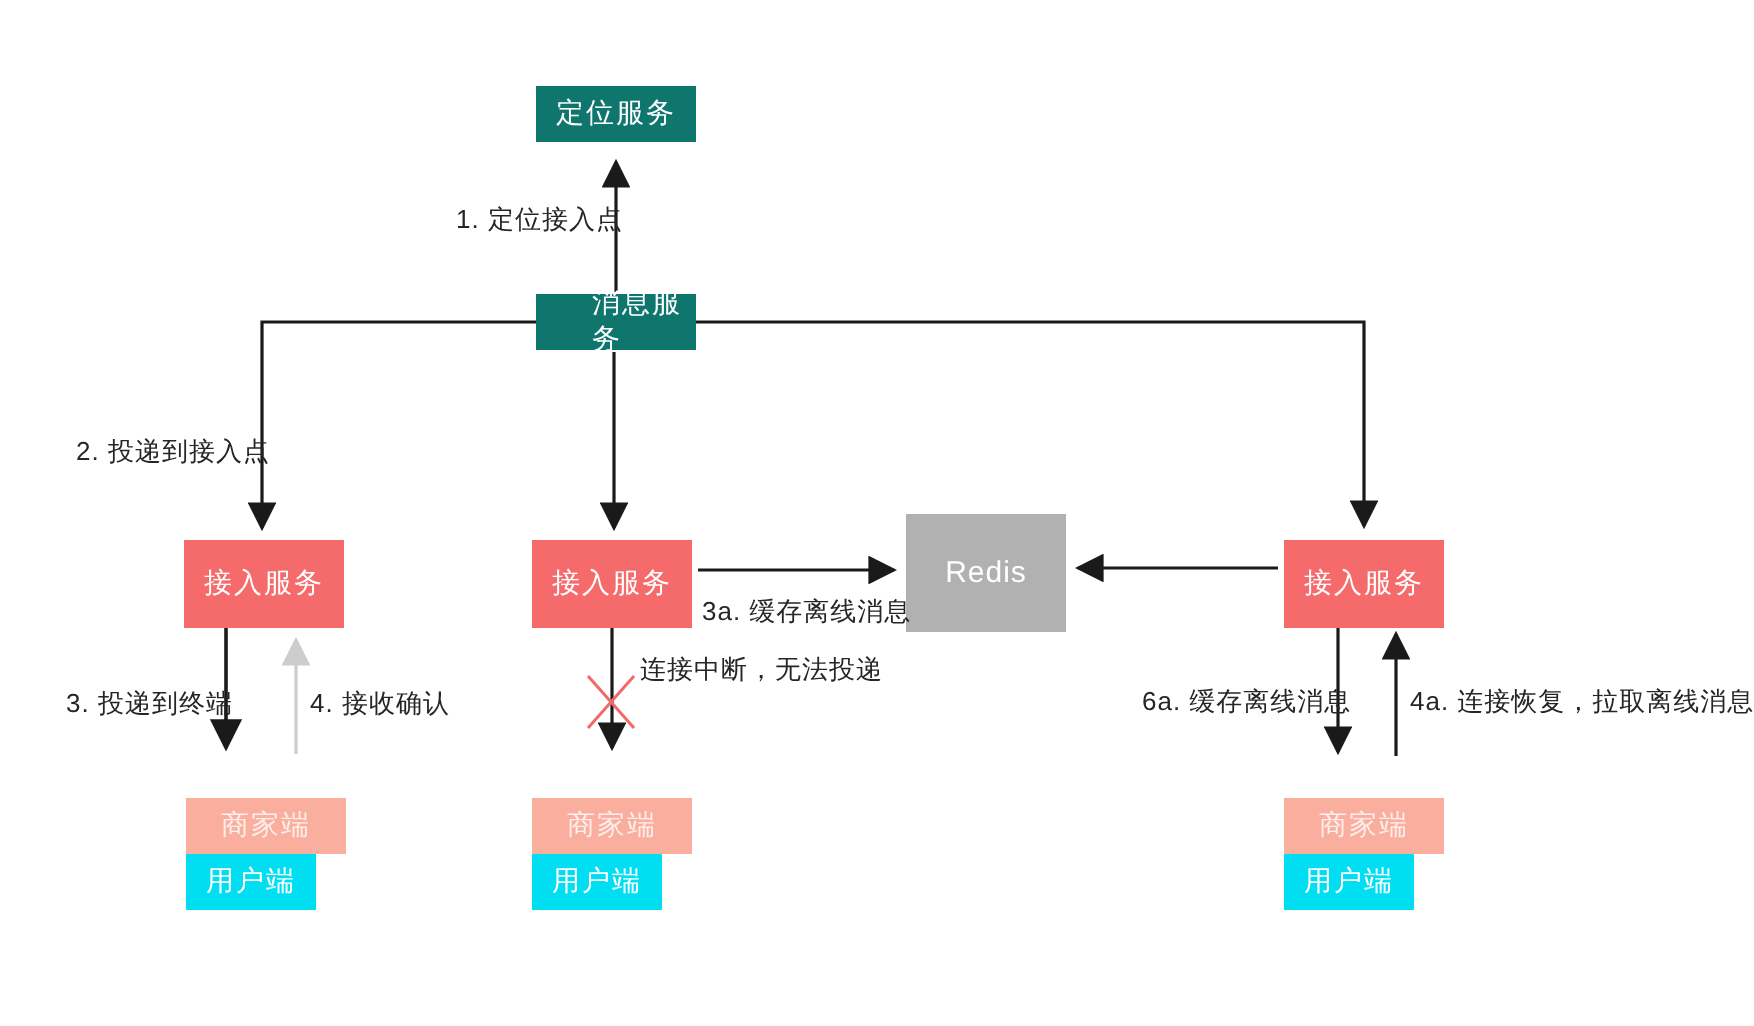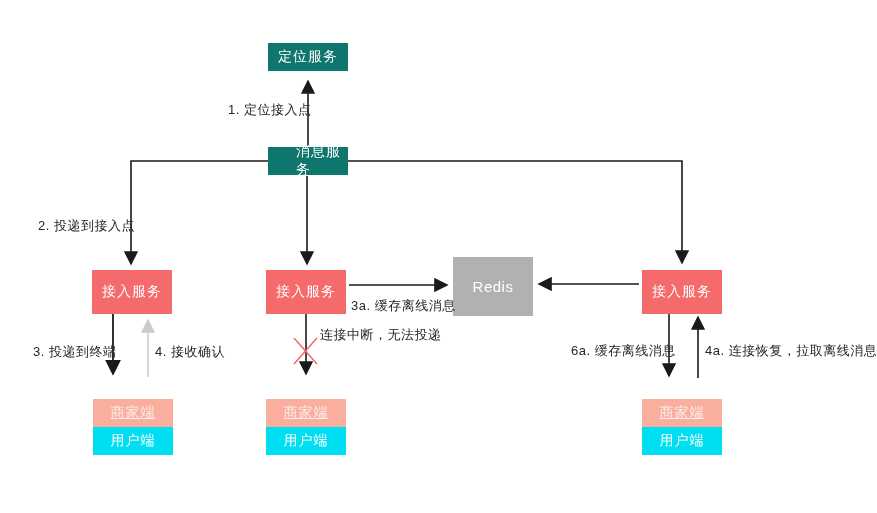--- a/index.html
+++ b/index.html
@@ -18,22 +18,22 @@
     align-items: center;
     justify-content: center;
     color: #ffffff;
     font-size: 14px;
     letter-spacing: 1px;
     box-sizing: border-box;
   }
   .node.red    { background: #0f766e; width: 80px; height: 28px; }
   .node.redbig { background: #f56b6c; width: 80px; height: 44px; }
   .node.gray   { background: #b1b1b1; width: 80px; height: 59px; font-size: 15px; letter-spacing: 0.5px; }
-  .node.salmon { background: #f9ae9e; width: 80px; height: 28px; color: rgba(255,255,255,0.78); text-decoration: underline; }
-  .node.cyan   { background: #00dff2; width: 80px; height: 28px; }
+  .node.salmon { background: #f9ae9e; width: 80px; height: 28px; color: rgba(255,255,255,0.78); }
+  .node.cyan   { background: #00dff2; width: 65px; height: 28px; }
   .edge-label {
     position: absolute;
     font-size: 13px;
     color: #262626;
     white-space: nowrap;
     letter-spacing: 0.5px;
   }
 </style>
 </head>
 <body>

